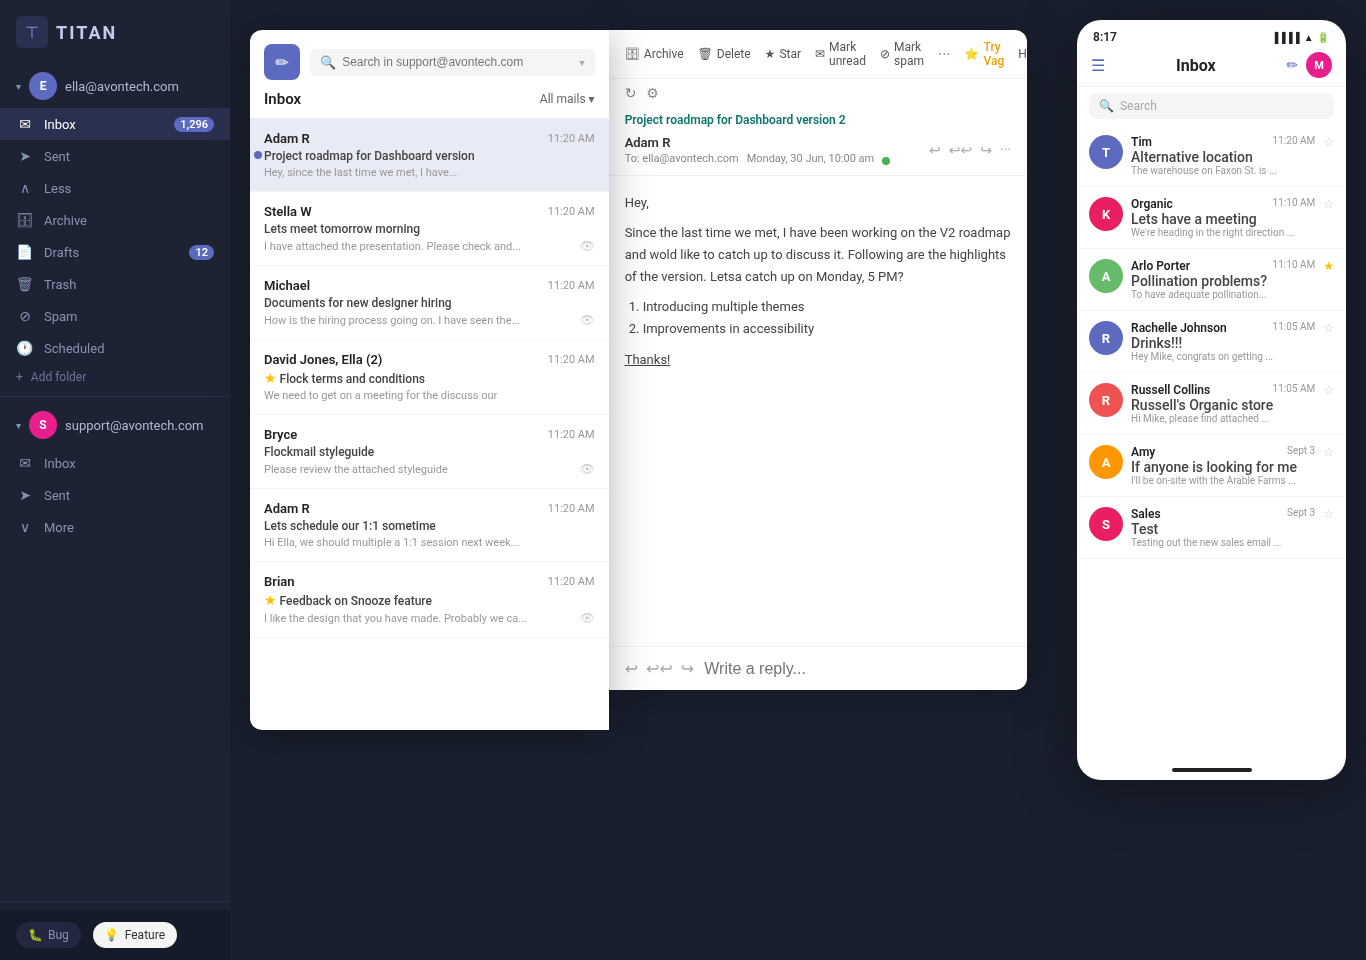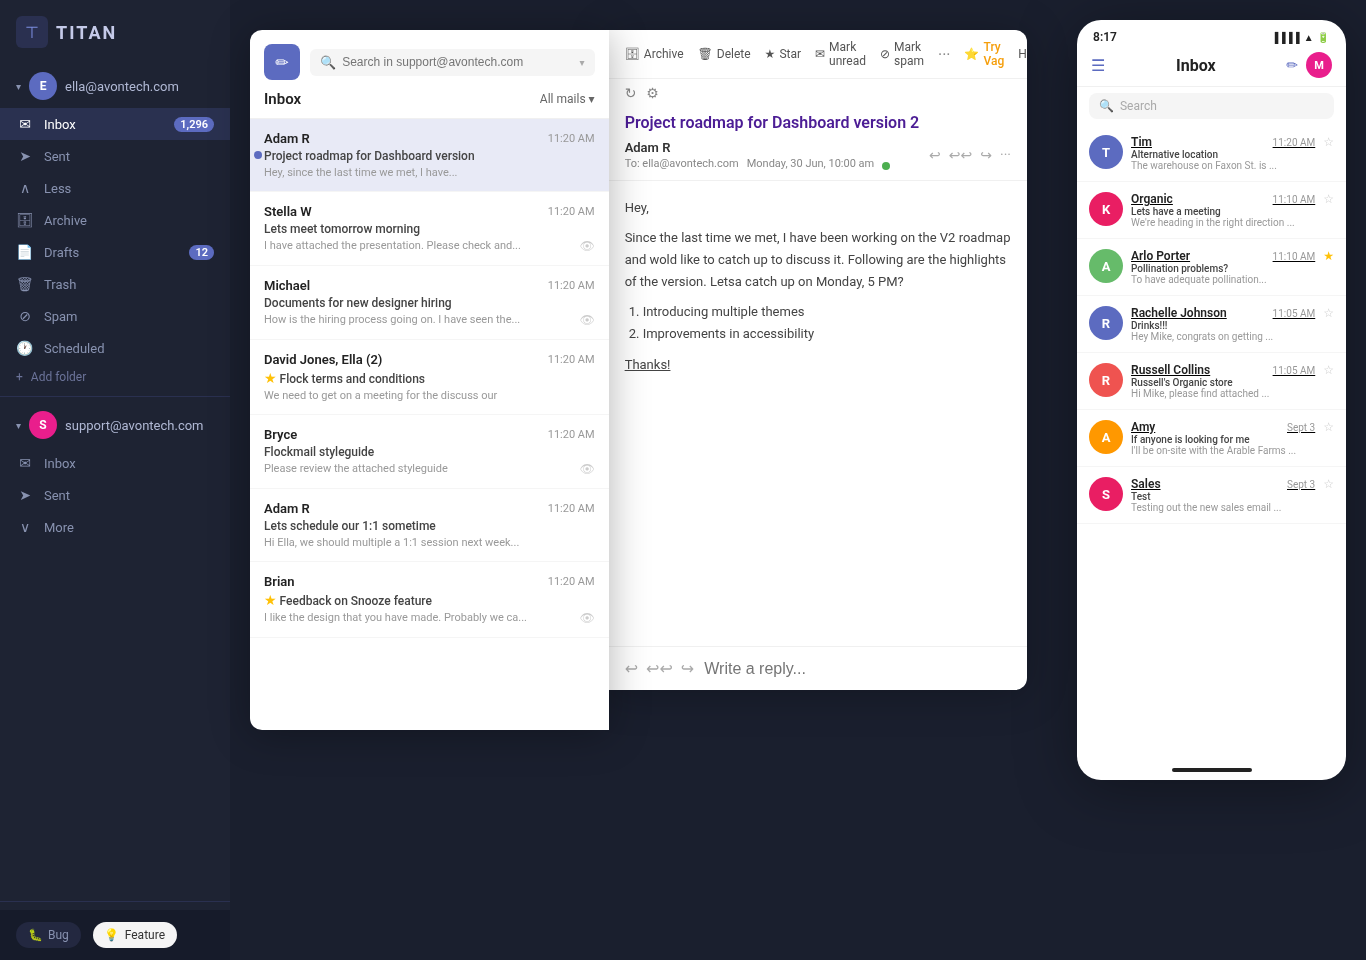--- a/index.html
+++ b/index.html
@@ -209,21 +209,21 @@
       flex-direction: column;
       gap: 3px;
     }
     .email-item.active { background: #e8eaf6; }
     .email-item-row1 {
       display: flex; align-items: center; justify-content: space-between;
     }
     .email-sender { font-size: 13px; font-weight: 600; color: #222; }
     .email-time { font-size: 11px; color: #999; }
     .email-subject { font-size: 12px; color: #444; font-weight: 500; }
-    .email-preview { font-size: 11px; color: #999; display: flex; align-items: flex-start; justify-content: space-between; }
+    .email-preview { font-size: 11px; color: #999; display: flex; align-items: flex-end; justify-content: space-between; }
     .unread-dot {
       width: 8px; height: 8px; border-radius: 50%;
       background: #5c6bc0;
       position: absolute;
       left: 4px; top: 50%;
       transform: translateY(-50%);
     }
     .star-icon { color: #ffc107; font-size: 14px; }
     .eye-icon { color: #ccc; font-size: 12px; }
 
@@ -263,23 +263,23 @@
     }
     .email-detail-icons {
       display: flex; align-items: center; gap: 10px;
       padding: 6px 16px 0;
     }
     .detail-icon-btn {
       color: #888; font-size: 14px; cursor: pointer;
     }
     .email-detail-subject {
       padding: 12px 16px 8px;
-      font-size: 16px;
+      font-size: 12px;
       font-weight: 600;
-      color: #4c1d95;
+      color: #0f766e;
     }
     .email-detail-meta {
       padding: 0 16px 10px;
       border-bottom: 1px solid #f0f0f0;
     }
     .email-from { font-size: 13px; font-weight: 600; color: #333; }
     .email-to-line {
       font-size: 11px; color: #888; margin-top: 2px;
       display: flex; align-items: flex-end; gap: 8px;
     }
@@ -354,25 +354,25 @@
       border-bottom: 1px solid #f5f5f5;
     }
     .mobile-avatar-sm {
       width: 34px; height: 34px; border-radius: 50%;
       display: flex; align-items: center; justify-content: center;
       color: white; font-size: 13px; font-weight: bold;
       flex-shrink: 0;
     }
     .mobile-email-content { flex: 1; min-width: 0; }
     .mobile-email-row1 {
-      display: flex; align-items: center; justify-content: space-between; text-decoration: underline;
+      display: flex; align-items: flex-start; justify-content: space-between;
     }
     .mobile-sender { font-size: 12px; font-weight: 600; color: #222; }
     .mobile-time { font-size: 10px; color: #999; }
-    .mobile-subject { font-size: 10px; font-weight: 500; color: #444; }
+    .mobile-subject { font-size: 14px; font-weight: 500; color: #444; }
     .mobile-preview { font-size: 10px; color: #999; }
     .mobile-star { color: #ffc107; font-size: 12px; }
     .mobile-bottom-bar {
       height: 4px;
       background: #222;
       border-radius: 2px;
       width: 80px;
       margin: 8px auto;
     }
   </style>

